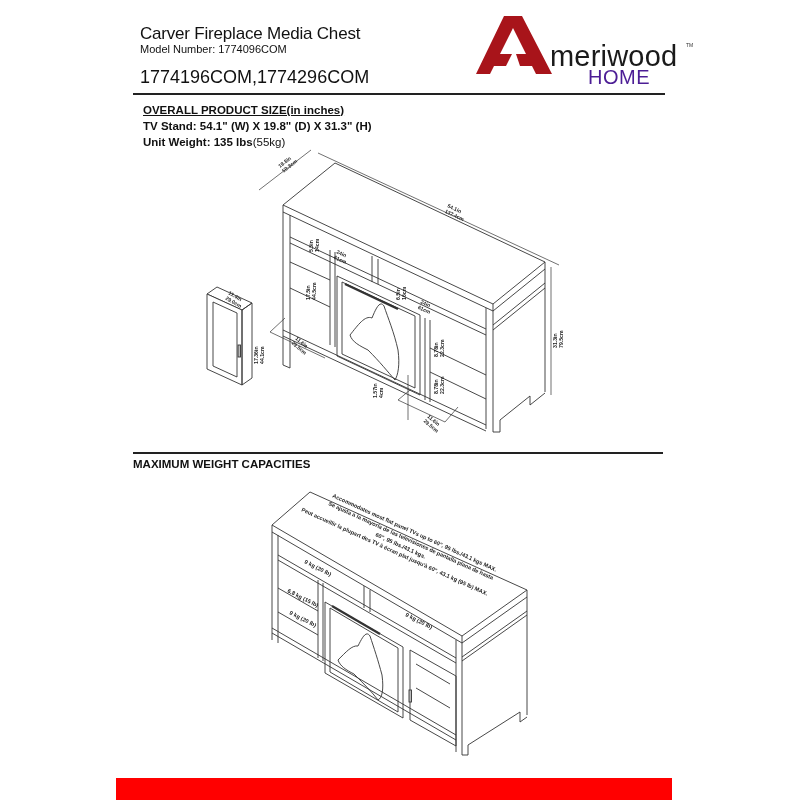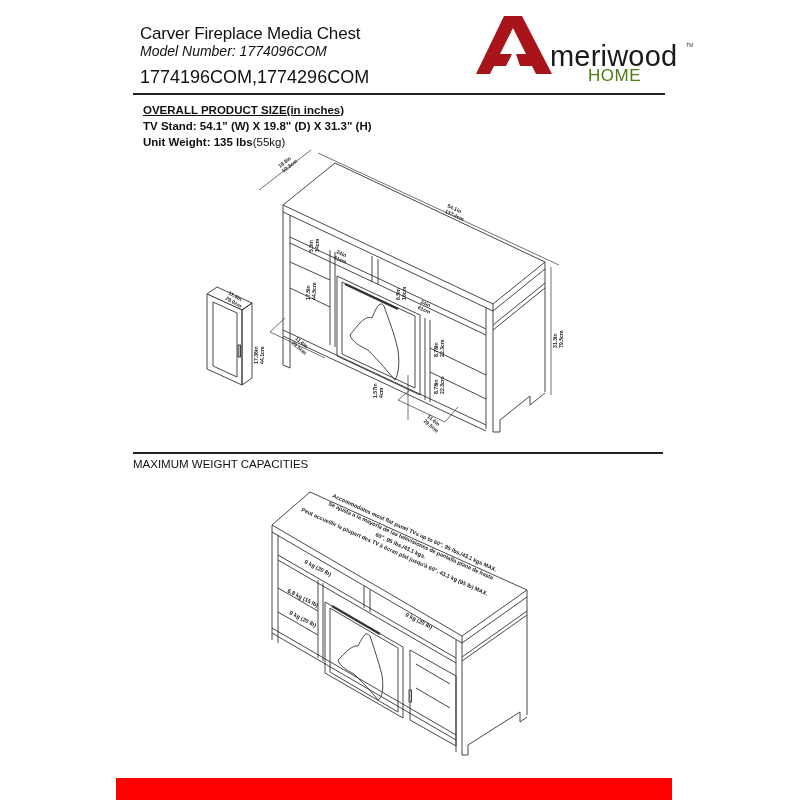--- a/index.html
+++ b/index.html
@@ -1,32 +1,32 @@
 <!DOCTYPE html>
 <html><head>
 <meta charset="utf-8">
 <style>
   html, body { margin:0; padding:0; background:#fff; }
   body { width:800px; height:800px; position:relative; overflow:hidden; font-family:"Liberation Sans", sans-serif; color:#111; }
   .title { position:absolute; left:140px; top:24px; font-size:17px; font-weight:normal; letter-spacing:-0.2px; }
-  .model { position:absolute; left:140px; top:43px; font-size:14px;font-style:italic; }
+  .model { position:absolute; left:140px; top:43px; font-size:11px; }
   .variants { position:absolute; left:140px; top:67px; font-size:18px; }
   .rule-top { position:absolute; left:133px; top:93px; width:532px; height:2px; background:#222; }
   .logo { position:absolute; left:460px; top:8px; width:220px; height:82px; }
   .logo .big-a { position:absolute; left:16px; top:6px; }
   .logo .meriwood { position:absolute; left:90px; top:32px; font-size:29px; color:#1a1a1a; letter-spacing:0.2px; }
   .logo .tm { position:absolute; left:226px; top:34px; font-size:5px; color:#333; }
-  .logo .home { position:absolute; left:128px; top:58px; font-size:17px; color:#4d7c0f; letter-spacing:0.5px; }
+  .logo .home { position:absolute; left:128px; top:58px; font-size:20px; color:#4c1d95; letter-spacing:0.5px; }
   .spec { position:absolute; left:143px; font-size:11.5px; }
   .spec.h { top:104px; font-weight:bold;text-decoration:underline; }
   .spec.s1 { top:120px; font-weight:bold; }
   .spec.s2 { top:136px; font-weight:bold; }
   .spec.s2 .kg { font-weight:normal;margin-top:36px; }
   .section-rule { position:absolute; left:133px; top:452px; width:530px; height:2px; background:#222; }
-  .section-title { position:absolute; left:133px; top:458px; font-size:11.5px; font-weight:normal; }
+  .section-title { position:absolute; left:133px; top:458px; font-size:11.5px; font-weight:bold; }
   .drawing { position:absolute; left:0; top:0; }
   .redbar { position:absolute; left:116px; top:778px; width:556px; height:22px; background:#ff0000; }
   svg text { font-family:"Liberation Sans", sans-serif; }
 </style>
 </head>
 <body>
 
 <div class="title">Carver Fireplace Media Chest</div>
 <div class="model">Model Number: 1774096COM</div>
 <div class="variants">1774196COM,1774296COM</div>

